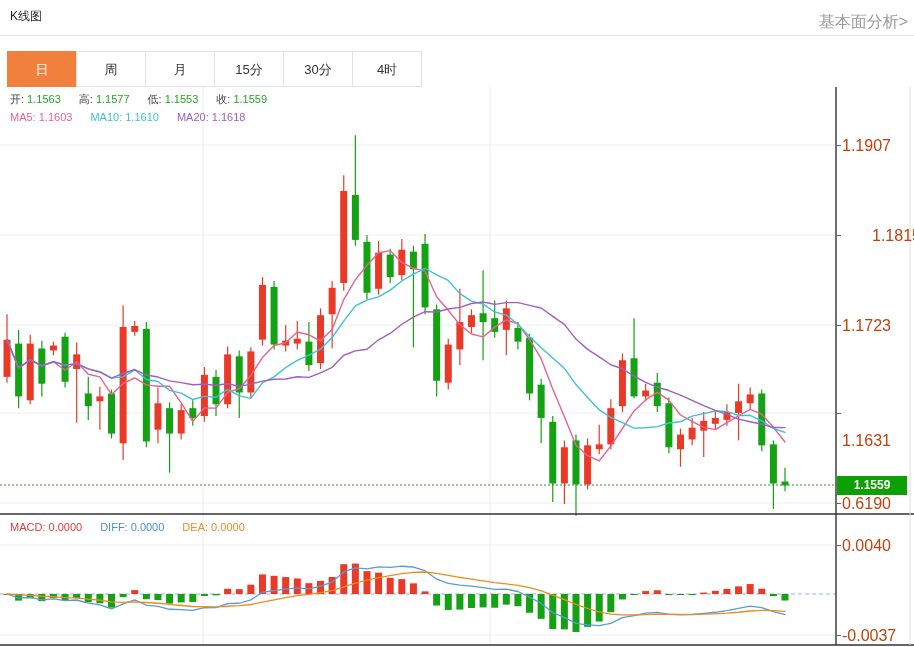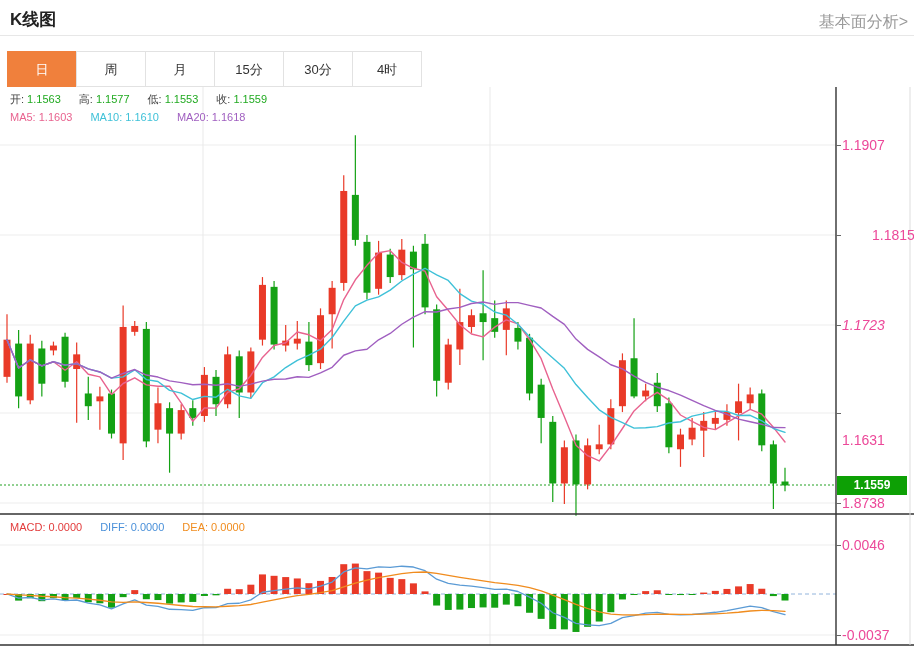--- a/index.html
+++ b/index.html
@@ -1,33 +1,33 @@
 <!DOCTYPE html>
 <html><head>
 <meta charset="utf-8">
 <style>
   html,body{margin:0;padding:0;background:#fff;}
   body{width:914px;height:647px;position:relative;overflow:hidden;
        font-family:"Liberation Sans","DejaVu Sans",sans-serif;color:#333;}
   .abs{position:absolute;}
   
-  #page-title{left:10px;top:8px;font-size:17px;font-weight:bold;color:#222;}
+  #page-title{left:10px;top:8px;font-size:12px;font-weight:normal;color:#222;}
   #fundamental-link{right:6px;top:12px;font-size:16px;color:#9a9a9a;cursor:pointer;}
   #header-divider{left:0;top:35px;width:914px;height:1px;background:#e7e7e7;}
   
   #tabbar{left:8px;top:51px;height:36px;display:flex;}
   .tab{width:70px;height:36px;line-height:36px;text-align:center;font-size:13px;color:#333;
        background:#fff;border:1px solid #e2e2e2;margin-left:-1px;box-sizing:border-box;cursor:pointer;}
   .tab.active{background:#f0803c;border-color:#f0803c;color:#fff;}
   
   .legend-row{font-size:11px;white-space:nowrap;}
   .legend-row .lbl{color:#444;}
   .legend-row .item{margin-right:18px;}
   
-  .axis-label{left:842px;font-size:14px;color:#ec4899;}
+  .axis-label{left:842px;font-size:16px;color:#c2410c;}
   .tick{width:5px;height:1px;background:#666;left:836px;}
   #price-badge{left:837px;width:70px;height:19px;background:#0da005;color:#fff;
                font-size:12px;line-height:19px;text-align:center;font-weight:bold;}
   #chart-svg{left:0;top:0;}
 </style>
 </head>
 <body>
 
 <svg id="chart-svg" class="abs" width="914" height="647">
     <line x1="0" y1="145" x2="836" y2="145" stroke="#ededed" stroke-width="1"></line>
@@ -272,24 +272,24 @@
 <div id="ohlc-legend" class="abs legend-row" style="left:10px;top:92px;"><span class="item"><span class="lbl">开:</span><span style="color: rgb(33, 170, 33);"> 1.1563</span></span><span class="item"><span class="lbl">高:</span><span style="color: rgb(33, 170, 33);"> 1.1577</span></span><span class="item"><span class="lbl">低:</span><span style="color: rgb(33, 170, 33);"> 1.1553</span></span><span class="item"><span class="lbl">收:</span><span style="color: rgb(33, 170, 33);"> 1.1559</span></span></div>
 <div id="ma-legend" class="abs legend-row" style="left:10px;top:111px;"><span class="item"><span class="lbl" style="color: rgb(232, 99, 143);">MA5:</span><span style="color: rgb(232, 99, 143);"> 1.1603</span></span><span class="item"><span class="lbl" style="color: rgb(63, 193, 216);">MA10:</span><span style="color: rgb(63, 193, 216);"> 1.1610</span></span><span class="item"><span class="lbl" style="color: rgb(160, 95, 192);">MA20:</span><span style="color: rgb(160, 95, 192);"> 1.1618</span></span></div>
 
 <div id="macd-legend" class="abs legend-row" style="left:10px;top:521px;"><span class="item"><span class="lbl" style="color: rgb(226, 59, 59);">MACD:</span><span style="color: rgb(226, 59, 59);"> 0.0000</span></span><span class="item"><span class="lbl" style="color: rgb(74, 144, 217);">DIFF:</span><span style="color: rgb(74, 144, 217);"> 0.0000</span></span><span class="item"><span class="lbl" style="color: rgb(240, 140, 30);">DEA:</span><span style="color: rgb(240, 140, 30);"> 0.0000</span></span></div>
 
 <div id="axis-labels">
     <div class="abs axis-label" style="top: 137px;">1.1907</div>
     <div class="abs tick" style="top: 145px;"></div>
     <div class="abs axis-label" style="top: 227px; margin-left: 30px;">1.1815</div>
     <div class="abs tick" style="top: 235px;"></div>
-    <div class="abs axis-label" style="top: 317px; font-style: italic;">1.1723</div>
+    <div class="abs axis-label" style="top: 317px;">1.1723</div>
     <div class="abs tick" style="top: 325px;"></div>
     <div class="abs axis-label" style="top: 405px; margin-top: 27px;">1.1631</div>
     <div class="abs tick" style="top: 413px;"></div>
-    <div class="abs axis-label" style="top: 495px;">1.8738</div>
+    <div class="abs axis-label" style="top: 495px;">0.6190</div>
     <div class="abs tick" style="top: 503px;"></div>
-    <div class="abs axis-label" style="top: 537px;">0.0046</div>
+    <div class="abs axis-label" style="top: 537px;">0.0040</div>
     <div class="abs tick" style="top: 545px;"></div>
     <div class="abs axis-label" style="top: 627px;">-0.0037</div>
     <div class="abs tick" style="top: 635px;"></div>
   </div>
 <div id="price-badge" class="abs" style="top: 476px;">1.1559</div>
 
 </body></html>

